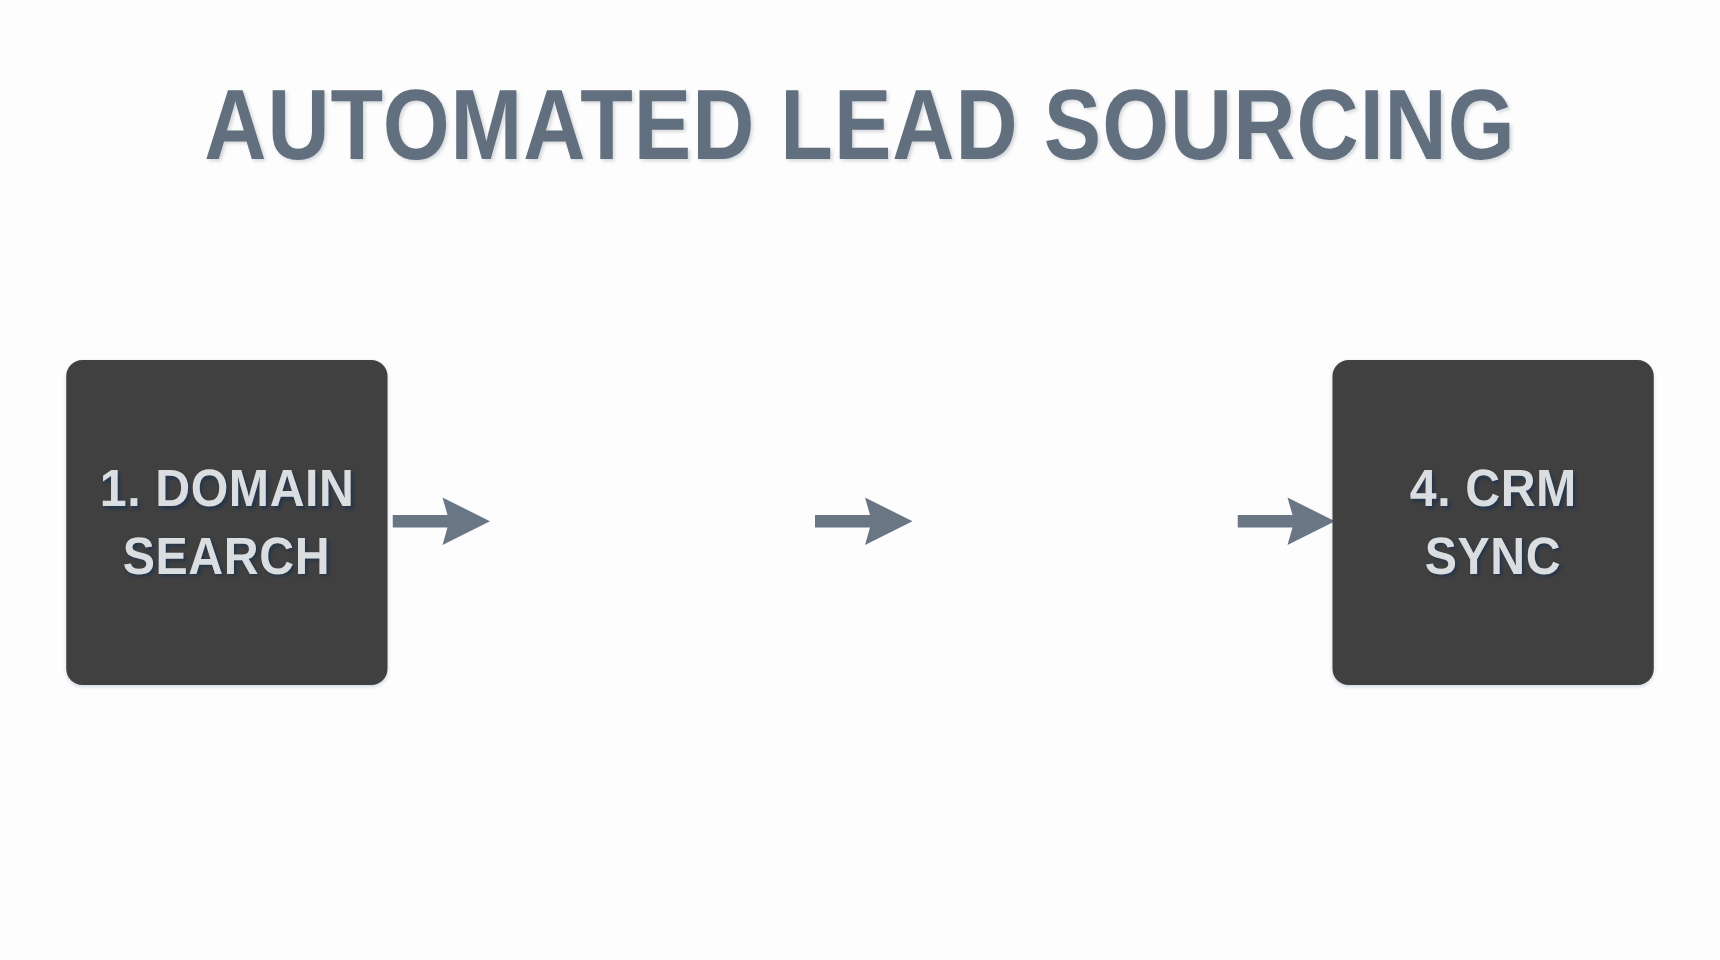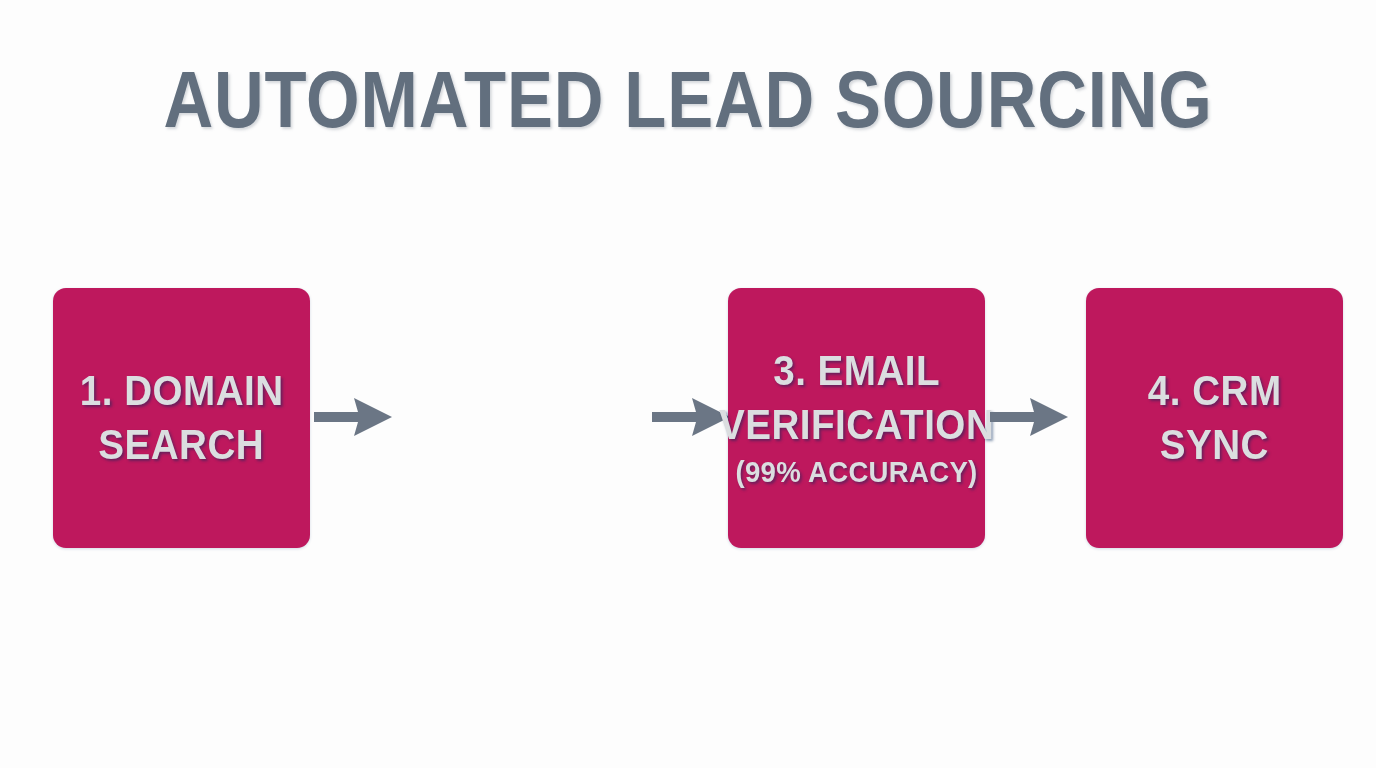--- a/index.html
+++ b/index.html
@@ -50,34 +50,34 @@
     top: 288px;
     width: 1270px;
     height: 260px;
   }
 
   .node {
     position: absolute;
     top: 0;
     width: 257px;
     height: 260px;
-    background: #be185d;
+    background: #404040;
     border-radius: 13px;
     display: flex;
     flex-direction: column;
     align-items: center;
     justify-content: center;
     box-sizing: border-box;
     padding: 0 18px;
     box-shadow: 0 1px 3px rgba(20,60,120,0.18);
   }
   .node.n1 { left: 0px; }
   .node.n2 { left: 337px; }
   .node.n3 { left: 675px; }
-  .node.n4 { left: 1013px; margin-left: 20px; }
+  .node.n4 { left: 1013px; }
 
   .node-line {
     font-family: "Liberation Sans Narrow", "Liberation Sans", sans-serif;
     font-weight: bold;
     font-size: 42px;
     line-height: 54px;
     color: #DBDEE0;
     text-align: center;
     white-space: nowrap;
     transform: scaleX(0.92);
@@ -123,25 +123,20 @@
       </svg>
     </div>
 
 
     <div class="arrow a2">
       <svg viewBox="0 0 78 62" xmlns="http://www.w3.org/2000/svg">
         <path d="M0 26 L44 26 L40 12 L78 31 L40 50 L44 36 L0 36 Z" fill="#6B7685"></path>
       </svg>
     </div>
 
-    <div class="node n3">
-      <div class="node-line">3. EMAIL</div>
-      <div class="node-line">VERIFICATION</div>
-      <div class="node-line small">(99% ACCURACY)</div>
-    </div>
 
     <div class="arrow a3">
       <svg viewBox="0 0 78 62" xmlns="http://www.w3.org/2000/svg">
         <path d="M0 26 L44 26 L40 12 L78 31 L40 50 L44 36 L0 36 Z" fill="#6B7685"></path>
       </svg>
     </div>
 
     <div class="node n4">
       <div class="node-line">4. CRM</div>
       <div class="node-line">SYNC</div>

